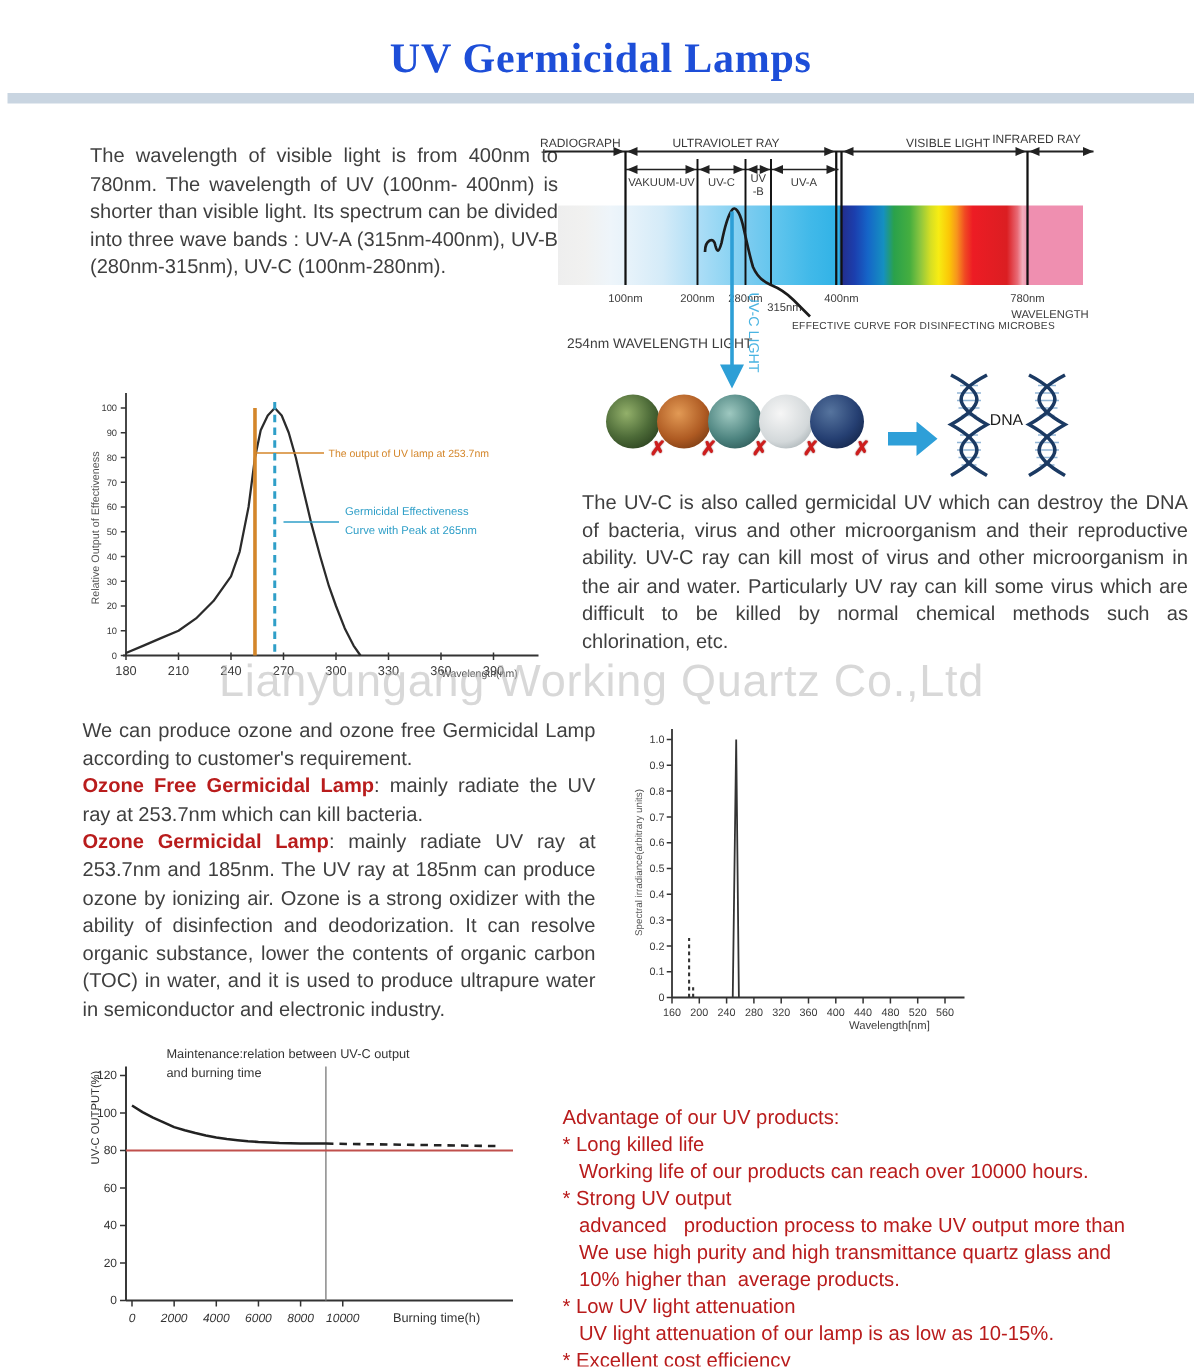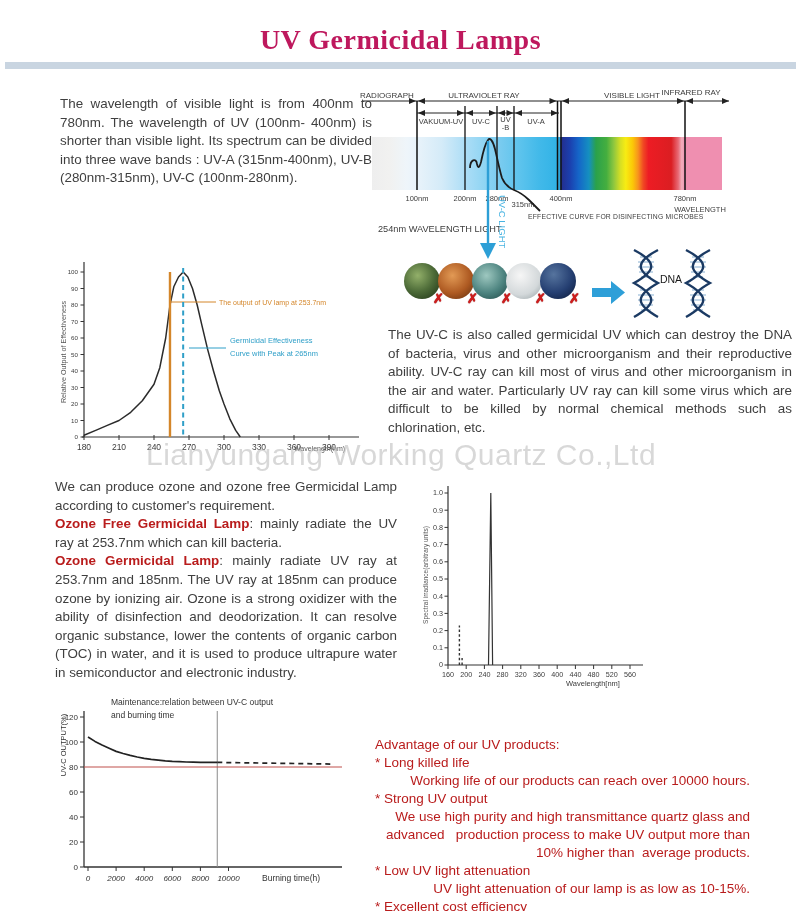--- a/index.html
+++ b/index.html
@@ -1,33 +1,33 @@
 <!DOCTYPE html>
 <html><head>
 <meta charset="utf-8">
 <style>
   html,body{margin:0;padding:0;background:#fff;}
   body{width:801px;height:911px;position:relative;overflow:hidden;
        font-family:"Liberation Sans",sans-serif;}
   svg text{font-family:"Liberation Sans",sans-serif;}
   #page-title{position:absolute;top:5px;left:0;width:100%;text-align:center;
-    font-family:"Liberation Serif",serif;font-size:28px;font-weight:bold;color:#be185d;
+    font-family:"Liberation Serif",serif;font-size:28px;font-weight:bold;color:#1d4ed8;
     letter-spacing:.5px;}
   #divider-bar{position:absolute;top:62px;left:5px;width:791px;height:7px;background:#c9d5e1;}
   .para{position:absolute;color:#3f3f3f;font-size:13.4px;line-height:18.6px;
     text-align:justify;margin:0;}
   #intro-para{left:60px;top:95px;width:312px;}
   #uvc-para{left:388px;top:326px;width:404px;}
   #ozone-block{left:55px;top:478px;width:342px;}
   #ozone-block p{margin:0;}
   #ozone-block b{color:#b91c1c;}
   #advantages{position:absolute;left:375px;top:736px;color:#b91c1c;
     font-size:13.5px;line-height:18px;}
   .adv-line{white-space:pre-wrap;}
-  .adv-line.ind{padding-left:11px;text-align:right;}
+  .adv-line.ind{padding-left:11px;}
   #watermark{position:absolute;left:146px;top:438px;font-size:30px;color:#b9b9b9;
     opacity:.55;letter-spacing:.5px;white-space:nowrap;z-index:40;pointer-events:none;}
   #spectrum-wrap{position:absolute;left:358px;top:85px;}
   #chart1-wrap{position:absolute;left:56px;top:252px;}
   #chart2-wrap{position:absolute;left:419px;top:478px;}
   #chart3-wrap{position:absolute;left:55px;top:695px;}
   #microbes-row{position:absolute;left:404px;top:263px;white-space:nowrap;}
   .micro{width:36px;height:36px;border-radius:50%;position:relative;
     display:inline-block;margin-right:-2px;vertical-align:top;}
   .m0{background:radial-gradient(circle at 38% 35%, #93b06a, #4d6b38 50%, #1f3316 95%);}
@@ -348,20 +348,20 @@
       <text x="207" y="186" font-size="8.5" fill="#333">Burning time(h)</text>
     </svg>
 </div>
 
 <div id="advantages">
   <div class="adv-line">Advantage of our UV products:</div>
   <div>
       <div class="adv-line">* Long killed life</div>
       <div class="adv-line ind">Working life of our products can reach over 10000 hours.</div>
       <div class="adv-line">* Strong UV output</div>
+      <div class="adv-line ind">advanced   production process to make UV output more than</div>
       <div class="adv-line ind">We use high purity and high transmittance quartz glass and</div>
-      <div class="adv-line ind">advanced   production process to make UV output more than</div>
       <div class="adv-line ind">10% higher than  average products.</div>
       <div class="adv-line">* Low UV light attenuation</div>
       <div class="adv-line ind">UV light attenuation of our lamp is as low as 10-15%.</div>
       <div class="adv-line">* Excellent cost efficiency</div>
     </div>
 </div>
 
 </body></html>

